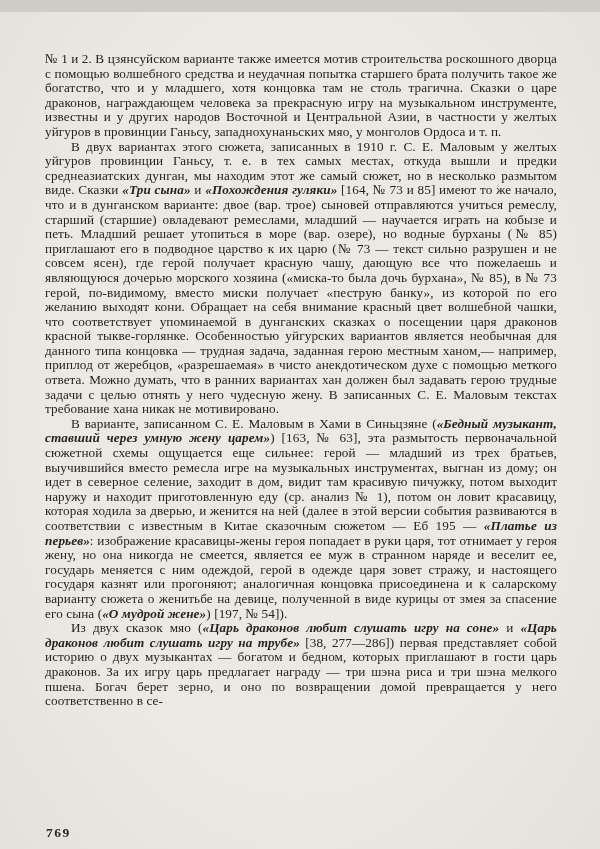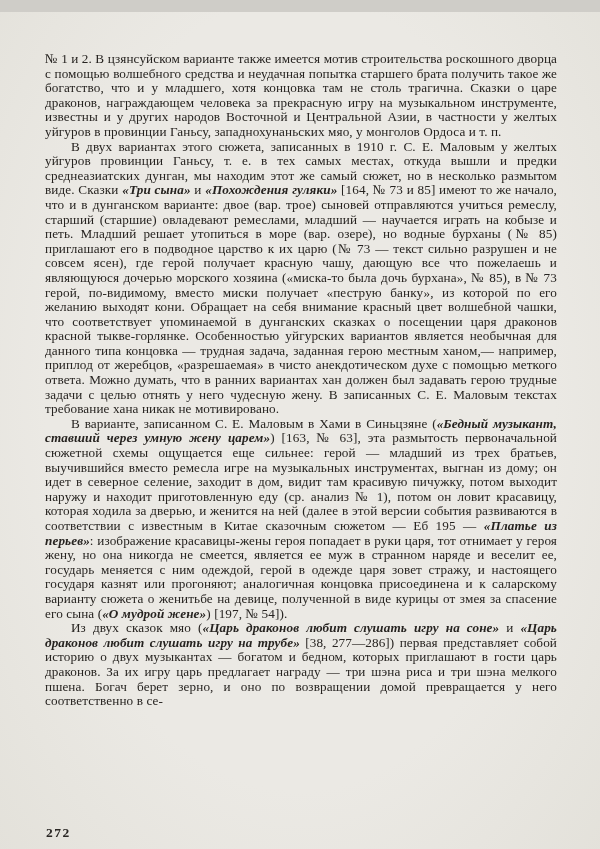--- a/index.html
+++ b/index.html
@@ -52,14 +52,14 @@
 </head>
 <body>
 
 <div class="page">
   <div class="text-block">
       <p class="para"><span>№ 1 и 2. В цзянсуйском варианте также имеется мотив строительства роскошного дворца с помощью волшебного средства и неудачная попытка старшего брата получить такое же богатство, что и у младшего, хотя концовка там не столь трагична. Сказки о царе драконов, награждающем человека за прекрасную игру на музыкальном инструменте, известны и у других народов Восточной и Центральной Азии, в частности у желтых уйгуров в провинции Ганьсу, западнохунаньских мяо, у монголов Ордоса и т. п.</span></p>
       <p class="para indent"><span>В двух вариантах этого сюжета, записанных в 1910 г. С. Е. Маловым у желтых уйгуров провинции Ганьсу, т. е. в тех самых местах, откуда вышли и предки среднеазиатских дунган, мы находим этот же самый сюжет, но в несколько размытом виде. Сказки </span><span class="bold">«Три сына»</span><span> и </span><span class="bold">«Похождения гуляки»</span><span> [164, № 73 и 85] имеют то же начало, что и в дунганском варианте: двое (вар. трое) сыновей отправляются учиться ремеслу, старший (старшие) овладевают ремеслами, младший — научается играть на кобызе и петь. Младший решает утопиться в море (вар. озере), но водные бурханы (№ 85) приглашают его в подводное царство к их царю (№ 73 — текст сильно разрушен и не совсем ясен), где герой получает красную чашу, дающую все что пожелаешь и являющуюся дочерью морского хозяина («миска-то была дочь бурхана», № 85), в № 73 герой, по-видимому, вместо миски получает «пеструю банку», из которой по его желанию выходят кони. Обращает на себя внимание красный цвет волшебной чашки, что соответствует упоминаемой в дунганских сказках о посещении царя драконов красной тыкве-горлянке. Особенностью уйгурских вариантов является необычная для данного типа концовка — трудная задача, заданная герою местным ханом,— например, приплод от жеребцов, «разрешаемая» в чисто анекдотическом духе с помощью меткого ответа. Можно думать, что в ранних вариантах хан должен был задавать герою трудные задачи с целью отнять у него чудесную жену. В записанных С. Е. Маловым текстах требование хана никак не мотивировано.</span></p>
       <p class="para indent"><span>В варианте, записанном С. Е. Маловым в Хами в Синьцзяне (</span><span class="bold">«Бедный музыкант, ставший через умную жену царем»</span><span>) [163, № 63], эта размытость первоначальной сюжетной схемы ощущается еще сильнее: герой — младший из трех братьев, выучившийся вместо ремесла игре на музыкальных инструментах, выгнан из дому; он идет в северное селение, заходит в дом, видит там красивую пичужку, потом выходит наружу и находит приготовленную еду (ср. анализ № 1), потом он ловит красавицу, которая ходила за дверью, и женится на ней (далее в этой версии события развиваются в соответствии с известным в Китае сказочным сюжетом — Еб 195 — </span><span class="bold">«Платье из перьев»</span><span>: изображение красавицы-жены героя попадает в руки царя, тот отнимает у героя жену, но она никогда не смеется, является ее муж в странном наряде и веселит ее, государь меняется с ним одеждой, герой в одежде царя зовет стражу, и настоящего государя казнят или прогоняют; аналогичная концовка присоединена и к саларскому варианту сюжета о женитьбе на девице, полученной в виде курицы от змея за спасение его сына (</span><span class="bold">«О мудрой жене»</span><span>) [197, № 54]).</span></p>
       <p class="para indent"><span>Из двух сказок мяо (</span><span class="bold">«Царь драконов любит слушать игру на соне»</span><span> и </span><span class="bold">«Царь драконов любит слушать игру на трубе»</span><span> [38, 277—286]) первая представляет собой историю о двух музыкантах — богатом и бедном, которых приглашают в гости царь драконов. За их игру царь предлагает награду — три шэна риса и три шэна мелкого пшена. Богач берет зерно, и оно по возвращении домой превращается у него соответственно в се-</span></p>
     </div>
-  <div class="page-number">272</div>
+  <div class="page-number">769</div>
 </div>
 
 </body></html>

